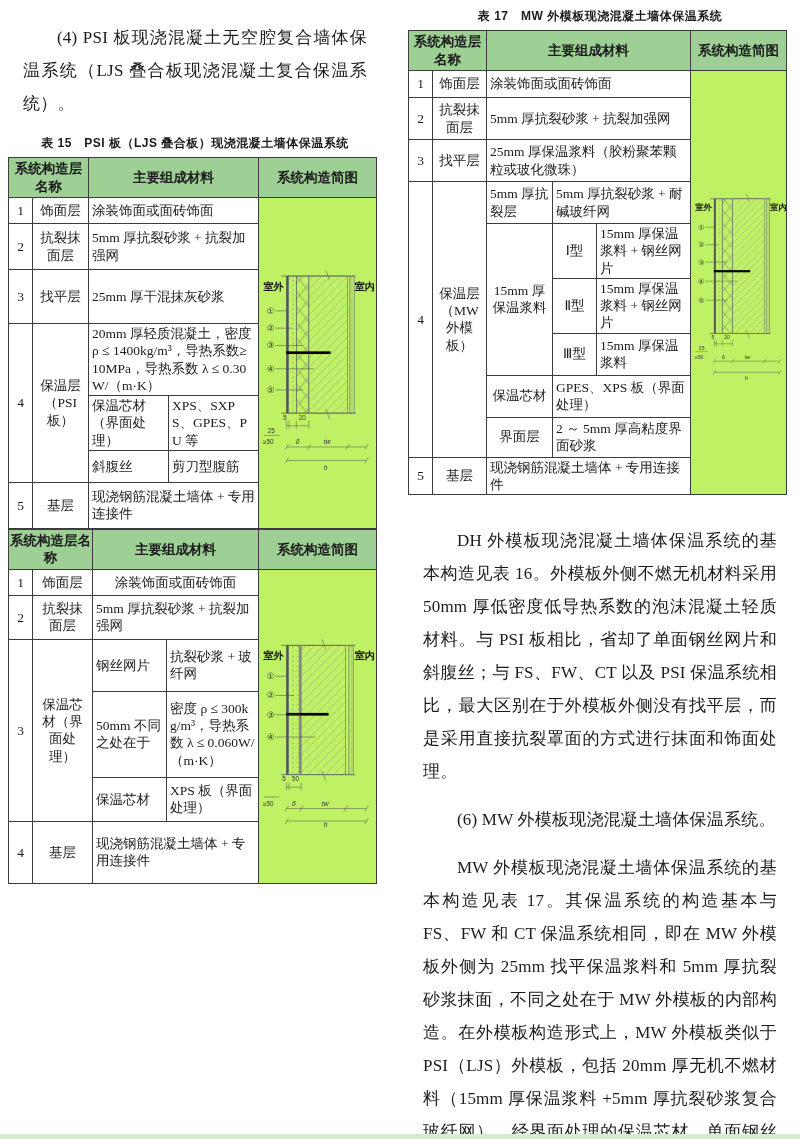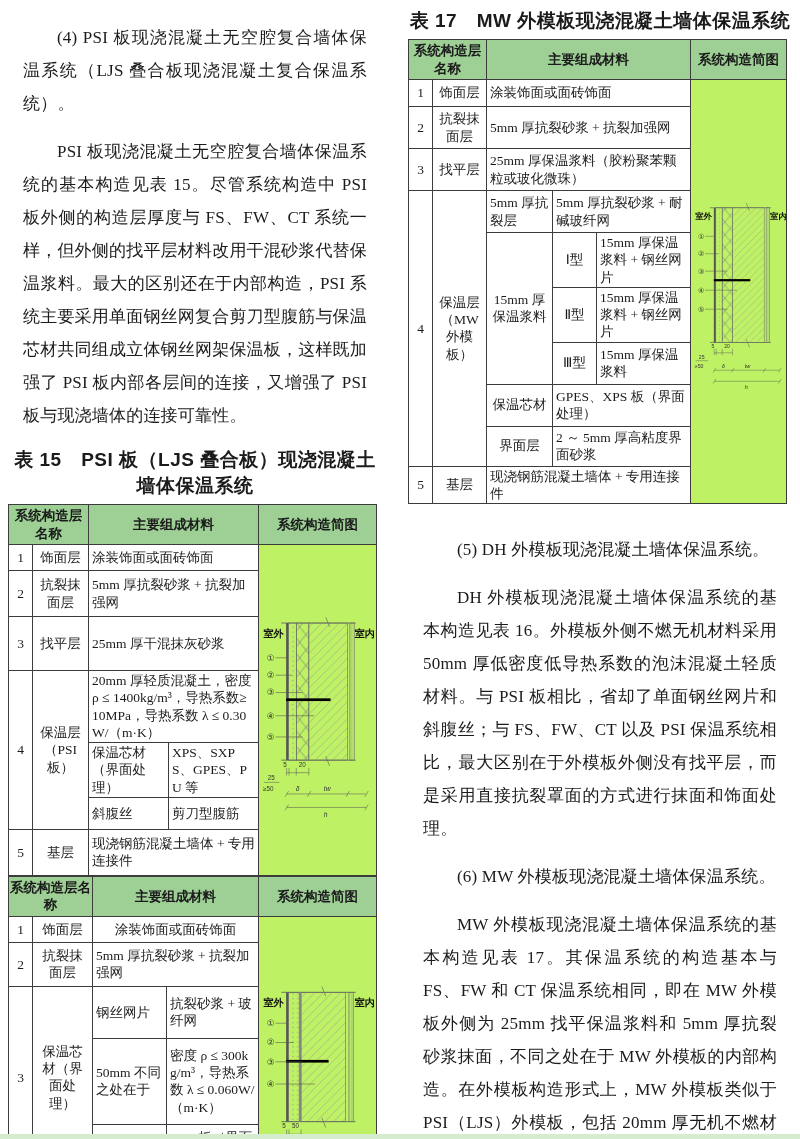--- a/index.html
+++ b/index.html
@@ -5,21 +5,21 @@
   html,body{margin:0;padding:0;}
   body{width:800px;height:1139px;background:#fff;color:#1b1b1b;
        font-family:"Liberation Serif",serif;overflow:hidden;position:relative;}
   .page{display:flex;gap:26px;padding:6px 8px 0 8px;box-sizing:border-box;}
   .col-left{width:374px;flex:none;}
   .col-right{width:384px;flex:none;}
   p.body-para{margin:15px;font-size:17px;line-height:33px;text-align:justify;
       text-justify:inter-ideograph;letter-spacing:0.2px;}
   .indent{text-indent:2em;}
   .table-title{font-family:"Liberation Sans",sans-serif;font-weight:bold;
-      font-size:19px;text-align:center;margin:12px 0 5px 0;letter-spacing:0.5px;}
+      font-size:12px;text-align:center;margin:12px 0 5px 0;letter-spacing:0.5px;}
   .table-title.first{margin-top:2px;}
   table.sys{border-collapse:collapse;table-layout:fixed;font-size:13.5px;}
   table.sys td{border:1px solid #3c3c3c;padding:1px 3px;vertical-align:middle;
       line-height:1.28;word-break:break-all;}
   table.sys tr.head td{background:#9ed096;font-family:"Liberation Sans",sans-serif;
       font-weight:bold;text-align:center;font-size:13.5px;padding:2px 1px;}
   td.num{text-align:center;padding:1px 0;}
   td.cname{text-align:center;padding:1px 1px;}
   td.diag-cell{padding:0;text-align:center;vertical-align:middle;background:#bef264;}
   .t15{width:368px;} .t16{width:368px;} .t17{width:378px;}
@@ -32,21 +32,20 @@
   svg .it{font-style:italic;font-size:7px;fill:#333;}
 </style>
 </head>
 <body>
 
 <div class="page">
 
   <div class="col-left">
 
     <p class="body-para indent">(4) PSI 板现浇混凝土无空腔复合墙体保温系统（LJS 叠合板现浇混凝土复合保温系统）。</p>
-    <p class="body-para indent">PSI 板现浇混凝土无空腔复合墙体保温系统的基本构造见表 15。尽管系统构造中 PSI 板外侧的构造层厚度与 FS、FW、CT 系统一样，但外侧的找平层材料改用干混砂浆代替保温浆料。最大的区别还在于内部构造，PSI 系统主要采用单面钢丝网复合剪刀型腹筋与保温芯材共同组成立体钢丝网架保温板，这样既加强了 PSI 板内部各层间的连接，又增强了 PSI 板与现浇墙体的连接可靠性。</p>
 
     <div>
       <div class="table-title">表 15　PSI 板（LJS 叠合板）现浇混凝土墙体保温系统</div>
       <table class="sys t15">
         <colgroup>
             <col style="width:24px">
             <col style="width:56px">
             <col style="width:80px">
             <col style="width:90px">
             <col style="width:118px">
@@ -369,20 +368,19 @@
         <tr style="height:33px">
           <td class="num">5</td>
           <td class="cname">基层</td>
           <td colspan="3">现浇钢筋混凝土墙体 + 专用连接件</td>
         </tr>
       </tbody>
         </table>
     </div>
 
     <div style="height:14px"></div>
-    <p class="body-para indent">(5) DH 外模板现浇混凝土墙体保温系统。</p>
     <p class="body-para indent">DH 外模板现浇混凝土墙体保温系统的基本构造见表 16。外模板外侧不燃无机材料采用 50mm 厚低密度低导热系数的泡沫混凝土轻质材料。与 PSI 板相比，省却了单面钢丝网片和斜腹丝；与 FS、FW、CT 以及 PSI 保温系统相比，最大区别在于外模板外侧没有找平层，而是采用直接抗裂罩面的方式进行抹面和饰面处理。</p>
     <p class="body-para indent">(6) MW 外模板现浇混凝土墙体保温系统。</p>
     <p class="body-para indent">MW 外模板现浇混凝土墙体保温系统的基本构造见表 17。其保温系统的构造基本与 FS、FW 和 CT 保温系统相同，即在 MW 外模板外侧为 25mm 找平保温浆料和 5mm 厚抗裂砂浆抹面，不同之处在于 MW 外模板的内部构造。在外模板构造形式上，MW 外模板类似于 PSI（LJS）外模板，包括 20mm 厚无机不燃材料（15mm 厚保温浆料 +5mm 厚抗裂砂浆复合玻纤网）、经界面处理的保温芯材、单面钢丝网片（Ⅰ型和Ⅱ型，Ⅲ型无此构造）、斜腹丝（Ⅰ型，Ⅱ型和Ⅲ型无此构造），即主要区别在于模板不燃材料的种类不同和模板外侧的找平材料不同。</p>
   </div>
 </div>
 
 <div class="bottom-tint"></div>
 
 </body></html>

